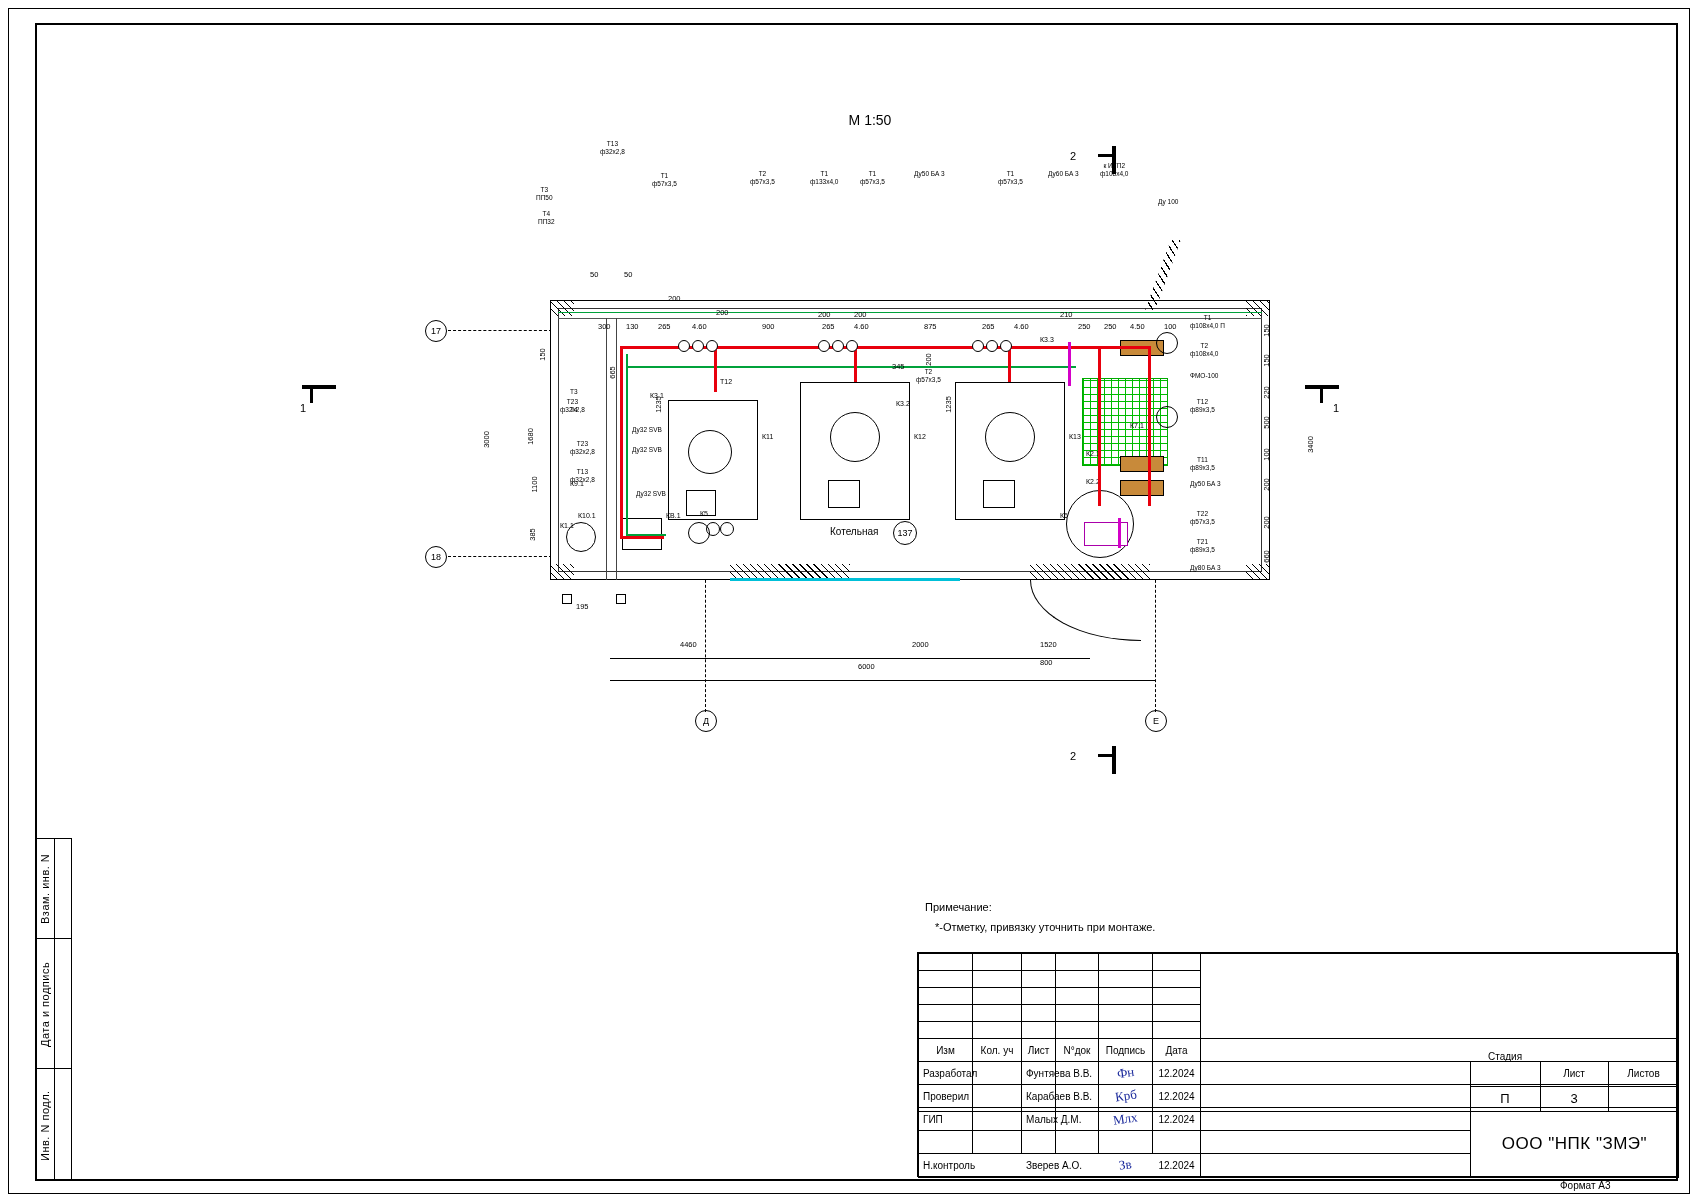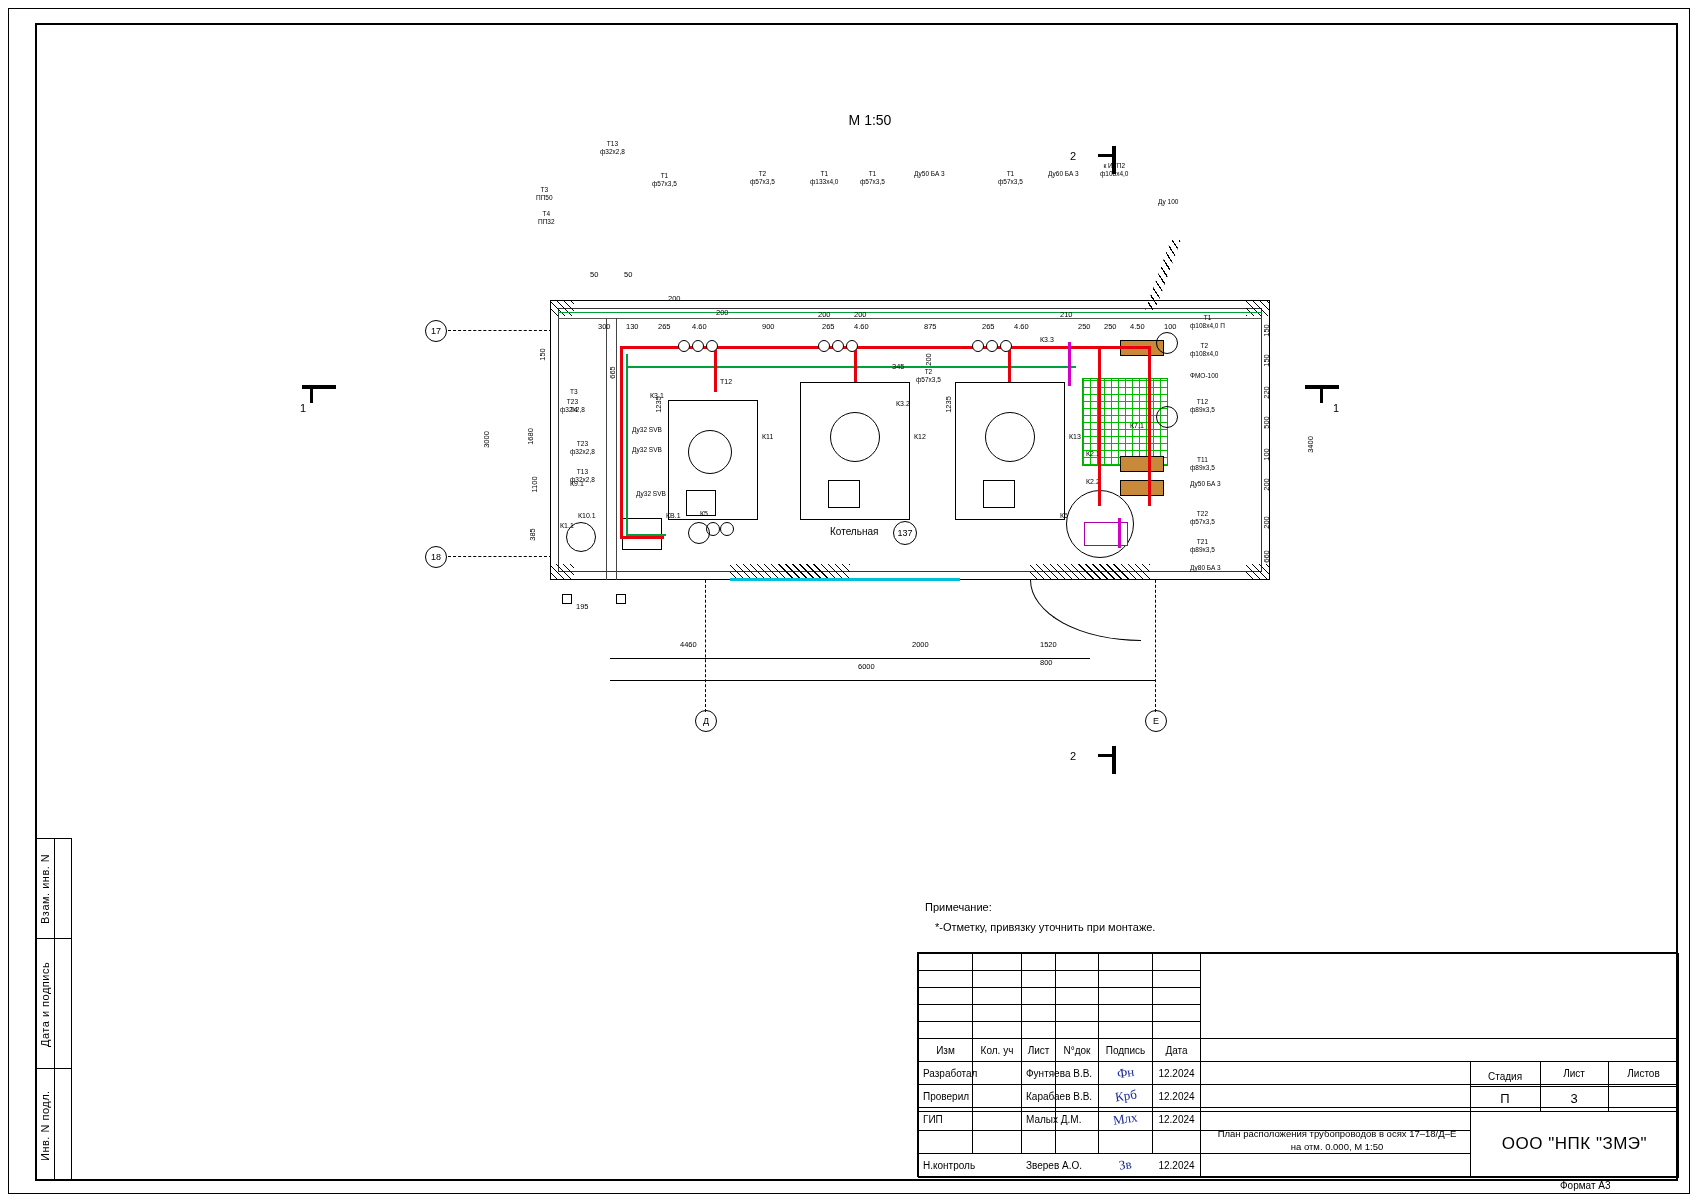--- a/index.html
+++ b/index.html
@@ -415,25 +415,24 @@
     <div class="st-cell st-center" style="left:235px;top:155px;width:47px;height:22px;">12.2024</div>
 
     <div class="st-cell" style="left:1px;top:201px;width:102px;height:22px;">Н.контроль</div>
     <div class="st-cell" style="left:104px;top:201px;width:76px;height:22px;">Зверев А.О.</div>
     <div class="st-cell st-center" style="left:181px;top:201px;width:53px;height:22px;">
         <span class="sig">Зв</span>
       </div>
     <div class="st-cell st-center" style="left:235px;top:201px;width:47px;height:22px;">12.2024</div>
 
 
-    <div class="st-cell st-center" style="left:553px;top:112px;width:68px;height:23px;">Стадия</div>
+    <div class="st-cell st-center" style="left:553px;top:92px;width:68px;height:23px;">Стадия</div>
     <div class="st-cell st-center" style="left:623px;top:109px;width:66px;height:23px;">Лист</div>
     <div class="st-cell st-center" style="left:691px;top:109px;width:69px;height:23px;">Листов</div>
     <div class="st-cell st-center" style="left:553px;top:134px;width:68px;height:23px;font-size:13px;">П</div>
     <div class="st-cell st-center" style="left:623px;top:134px;width:66px;height:23px;font-size:13px;">3</div>
     <div class="st-cell st-center" style="left:691px;top:134px;width:69px;height:23px;font-size:13px;"></div>
 
-    <div class="st-cell st-center" style="left:290px;top:160px;width:258px;height:62px;font-size:9.5px;line-height:13px;display:block;text-align:center;padding-top:14px;">План расположения трубопроводов в осях 17–18/Д–Е на отм. 0.000, М 1:50</div>
     <div class="st-cell st-center org" style="left:553px;top:160px;width:207px;height:62px;">ООО "НПК "ЗМЭ"</div>
   </div>
 
   <div class="format">Формат А3</div>
 </div>
 
 </body></html>

